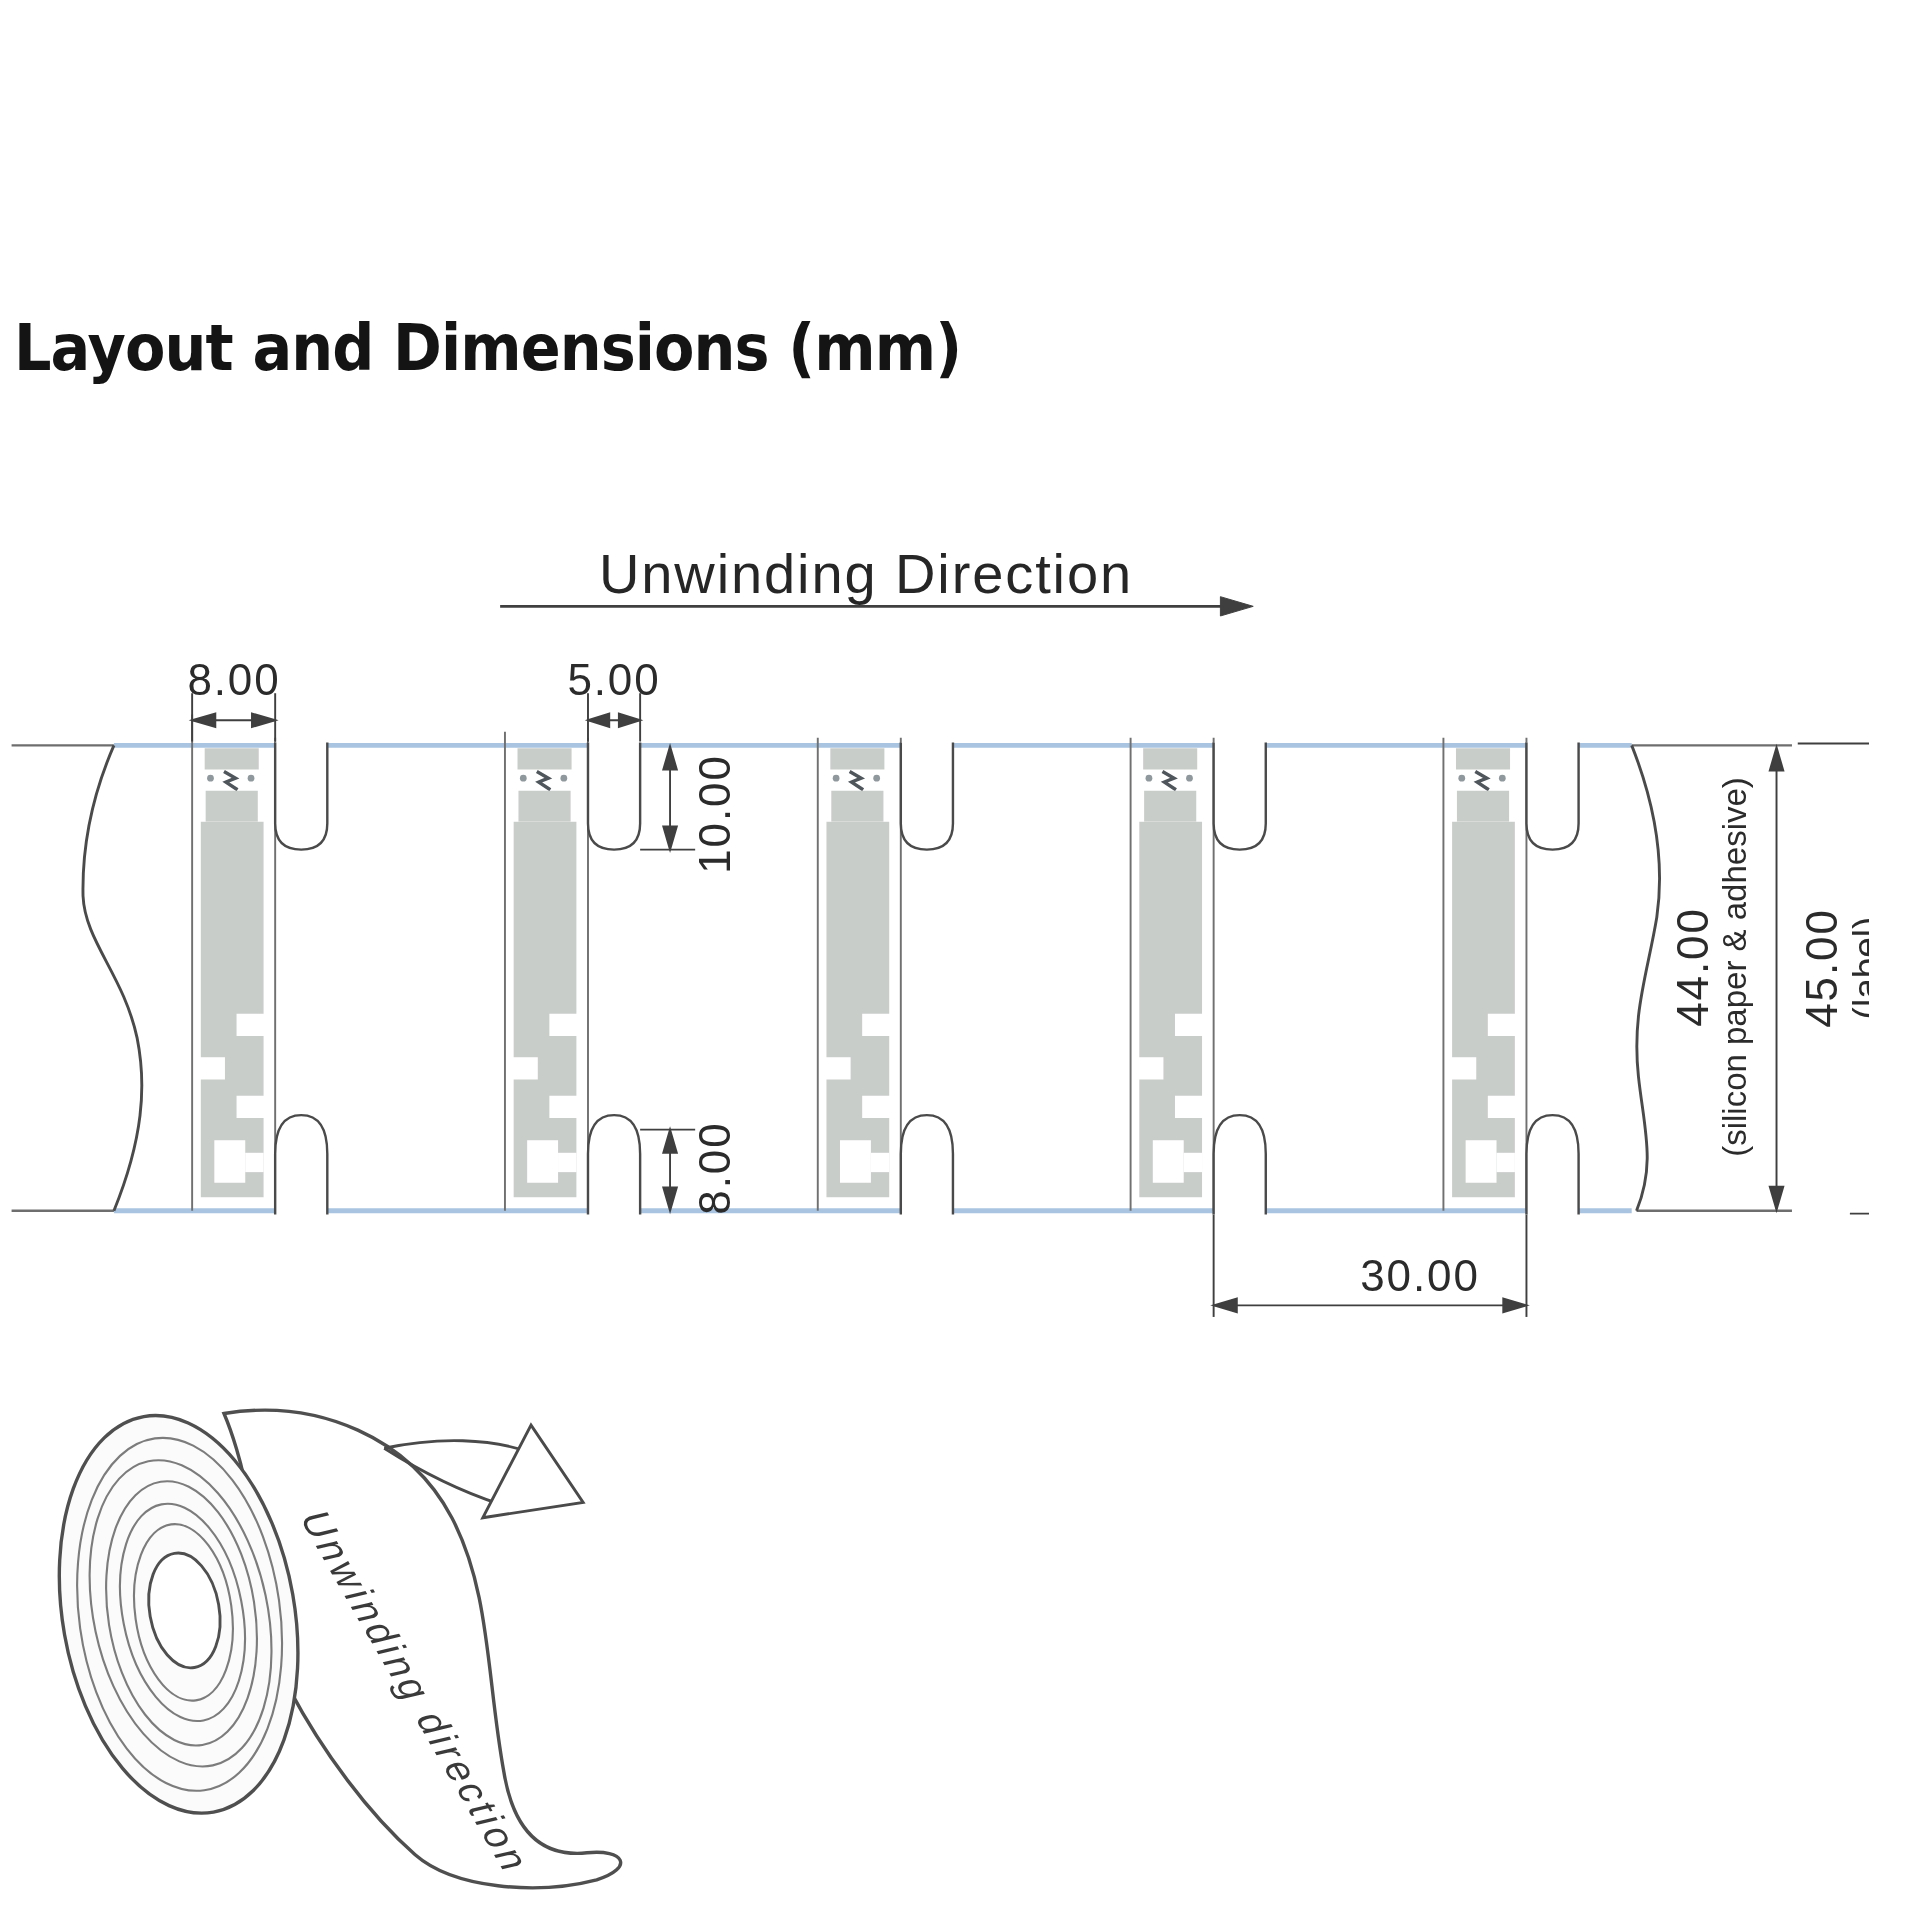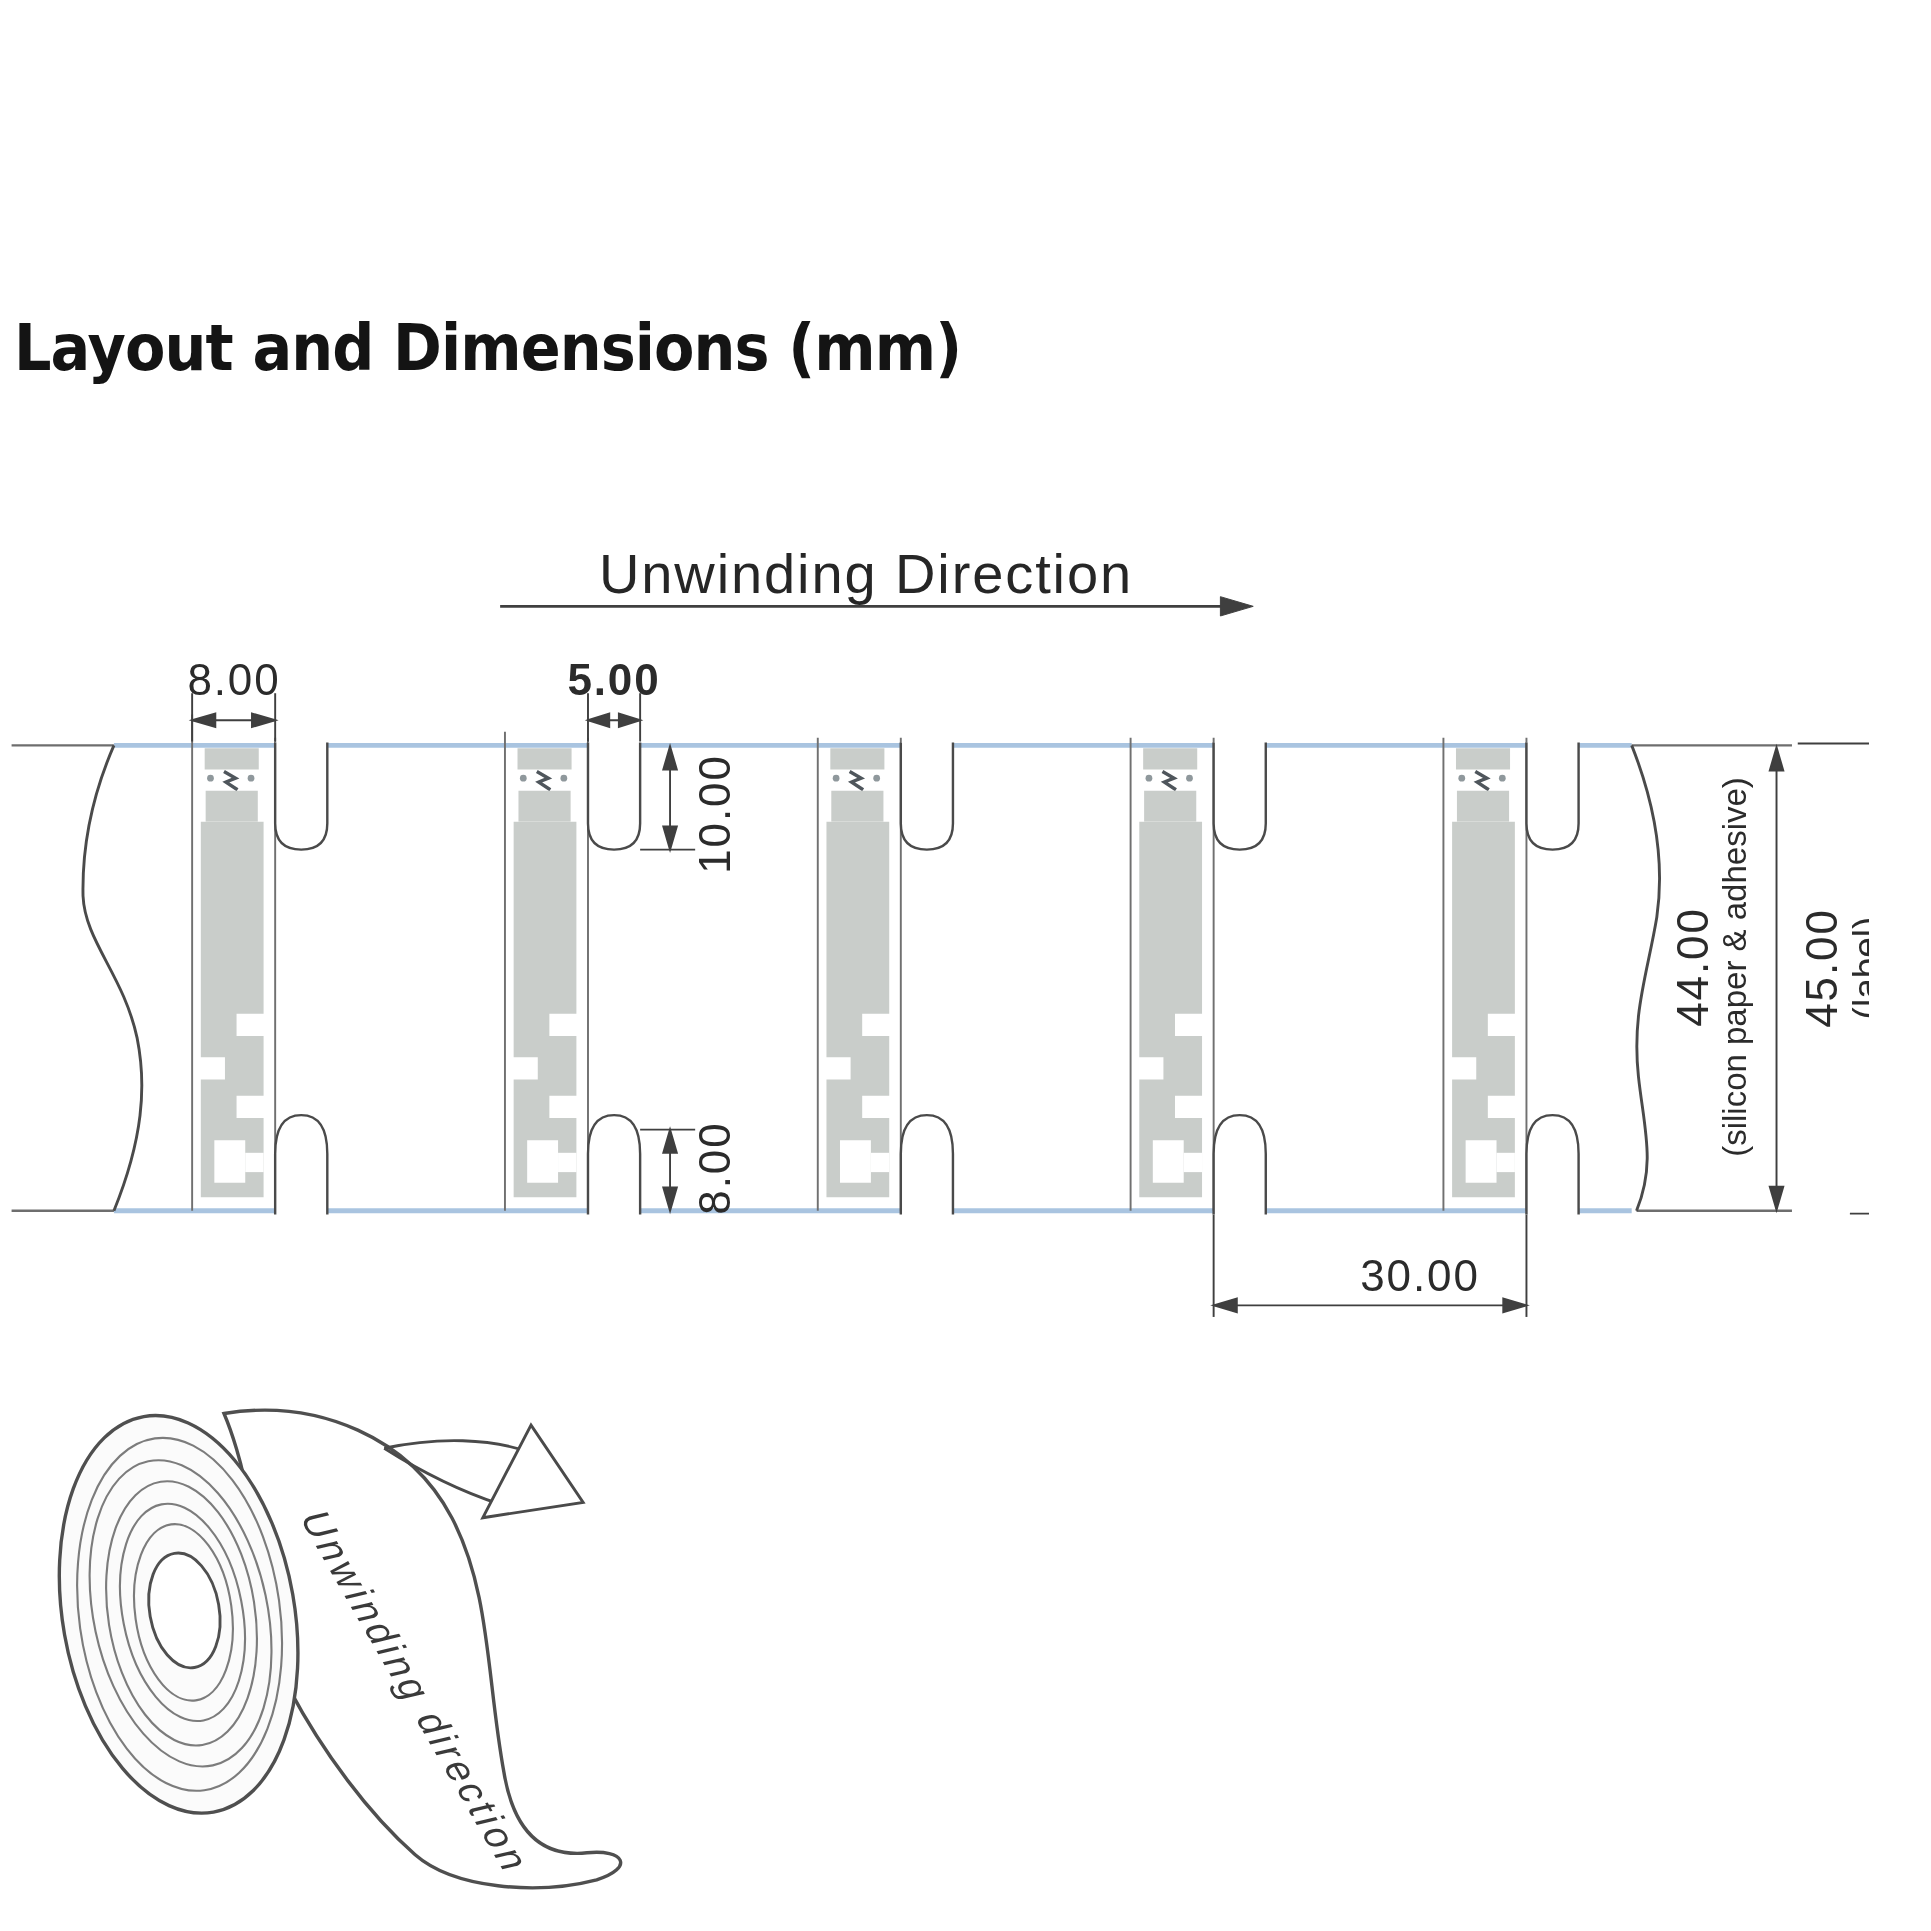--- a/index.html
+++ b/index.html
@@ -164,21 +164,21 @@
     </g>
   </g>
 </svg>
 
 <div class="txt page-title">Layout and Dimensions (mm)</div>
 
 <div class="txt unwind-head">Unwinding Direction</div>
 
 <div class="txt dim dim-h" style="left:234px;top:655px;">8.00</div>
 
-<div class="txt dim dim-h" style="left:614px;top:655px;font-weight:bold;">5.00</div>
+<div class="txt dim dim-h" style="left:614px;top:655px;">5.00</div>
 
 <div class="txt dim dim-v" style="left:715px;top:814px;">10.00</div>
 
 <div class="txt dim dim-v" style="left:715px;top:1168px;">8.00</div>
 
 <div class="txt dim dim-h" style="left:1420px;top:1251px;">30.00</div>
 
 <div class="txt dim dim-v dim-block" style="left:1711px;top:967px;">
   <div>44.00</div>
   <div class="dim-note">(silicon paper &amp; adhesive)</div>

